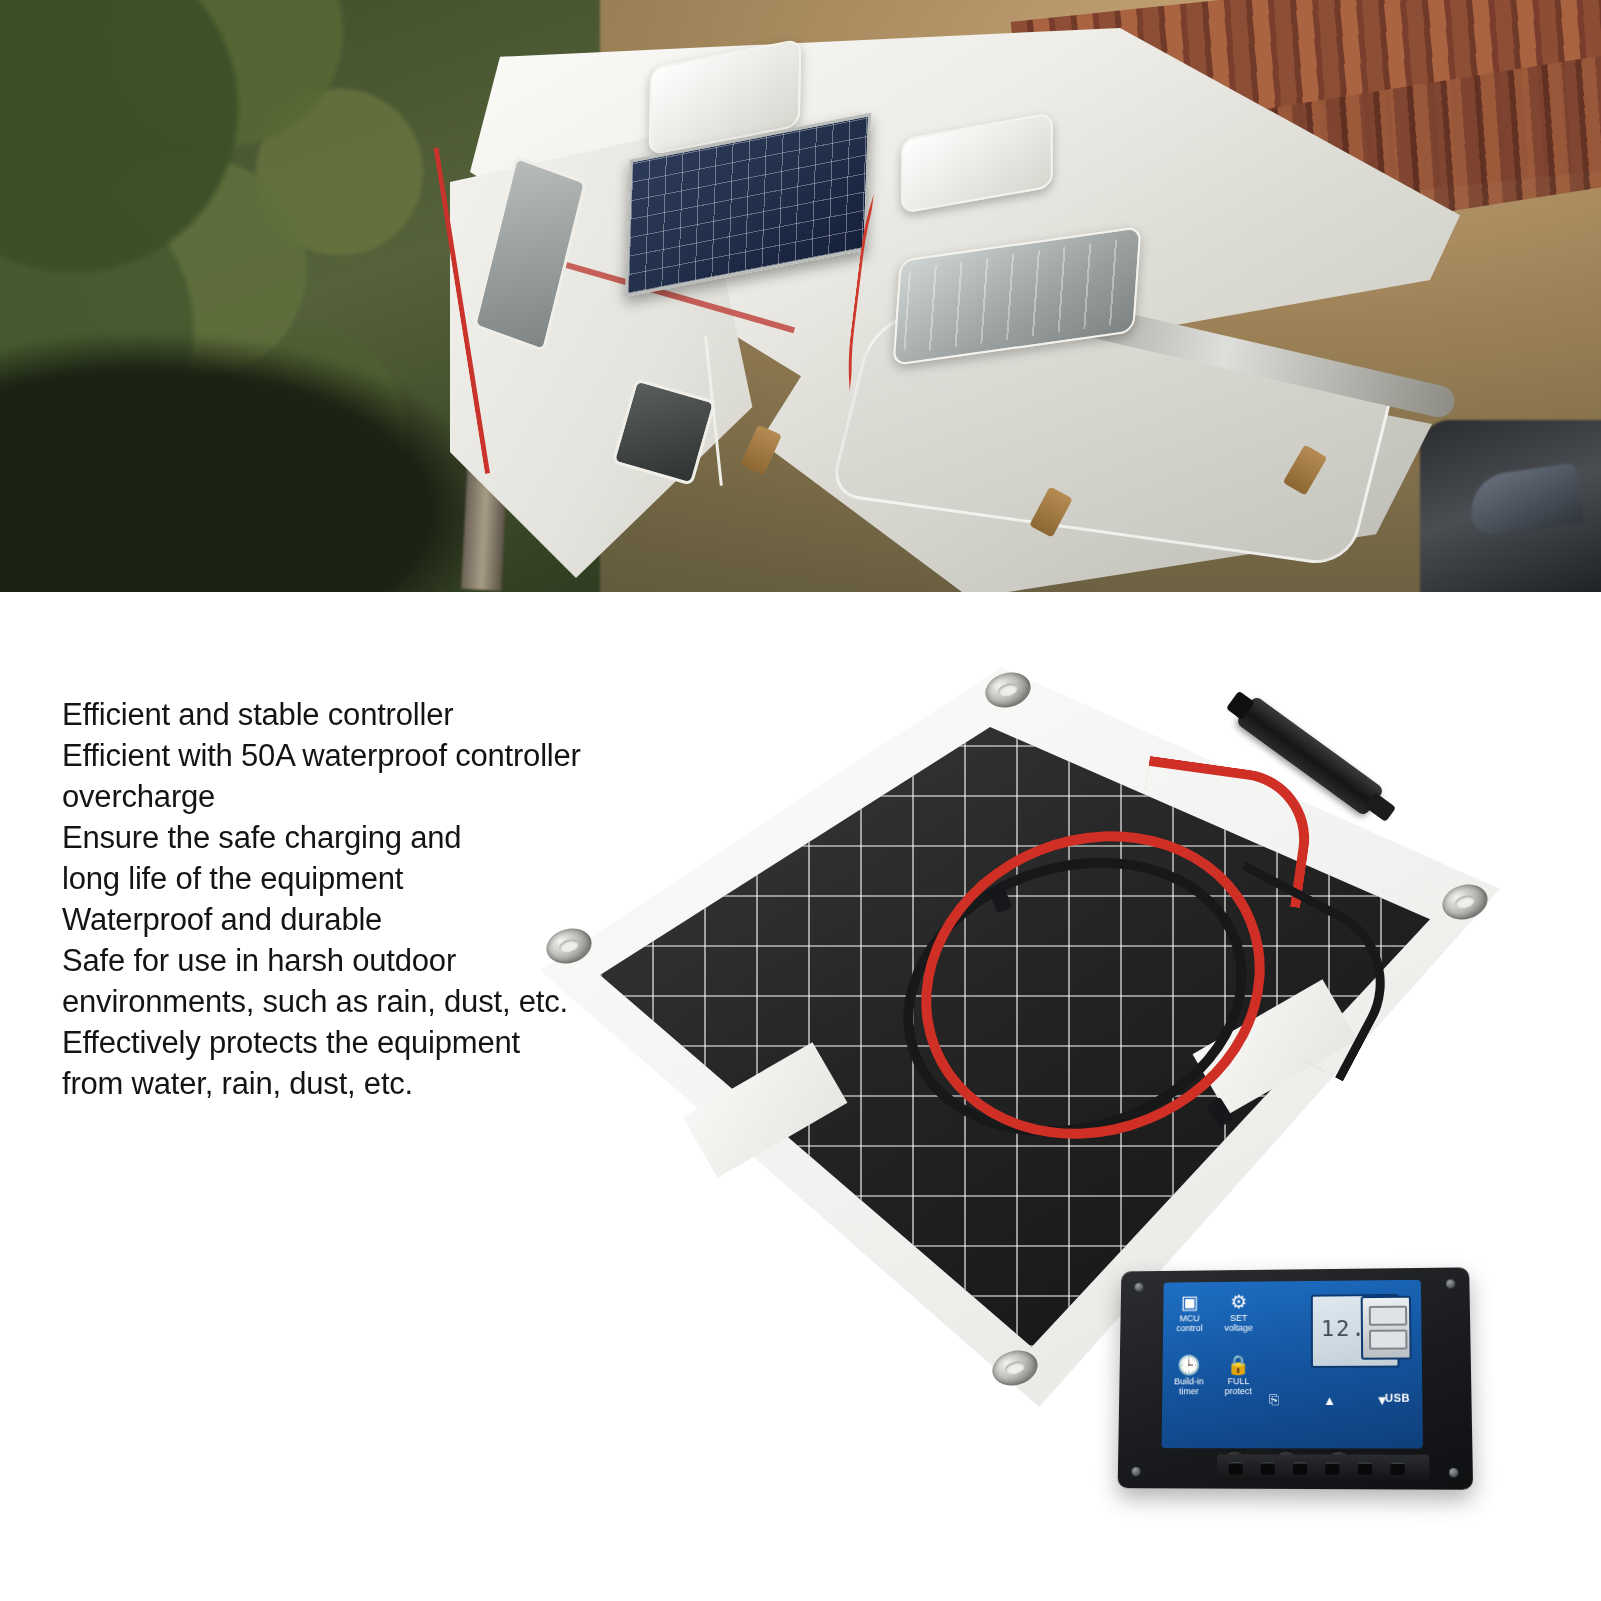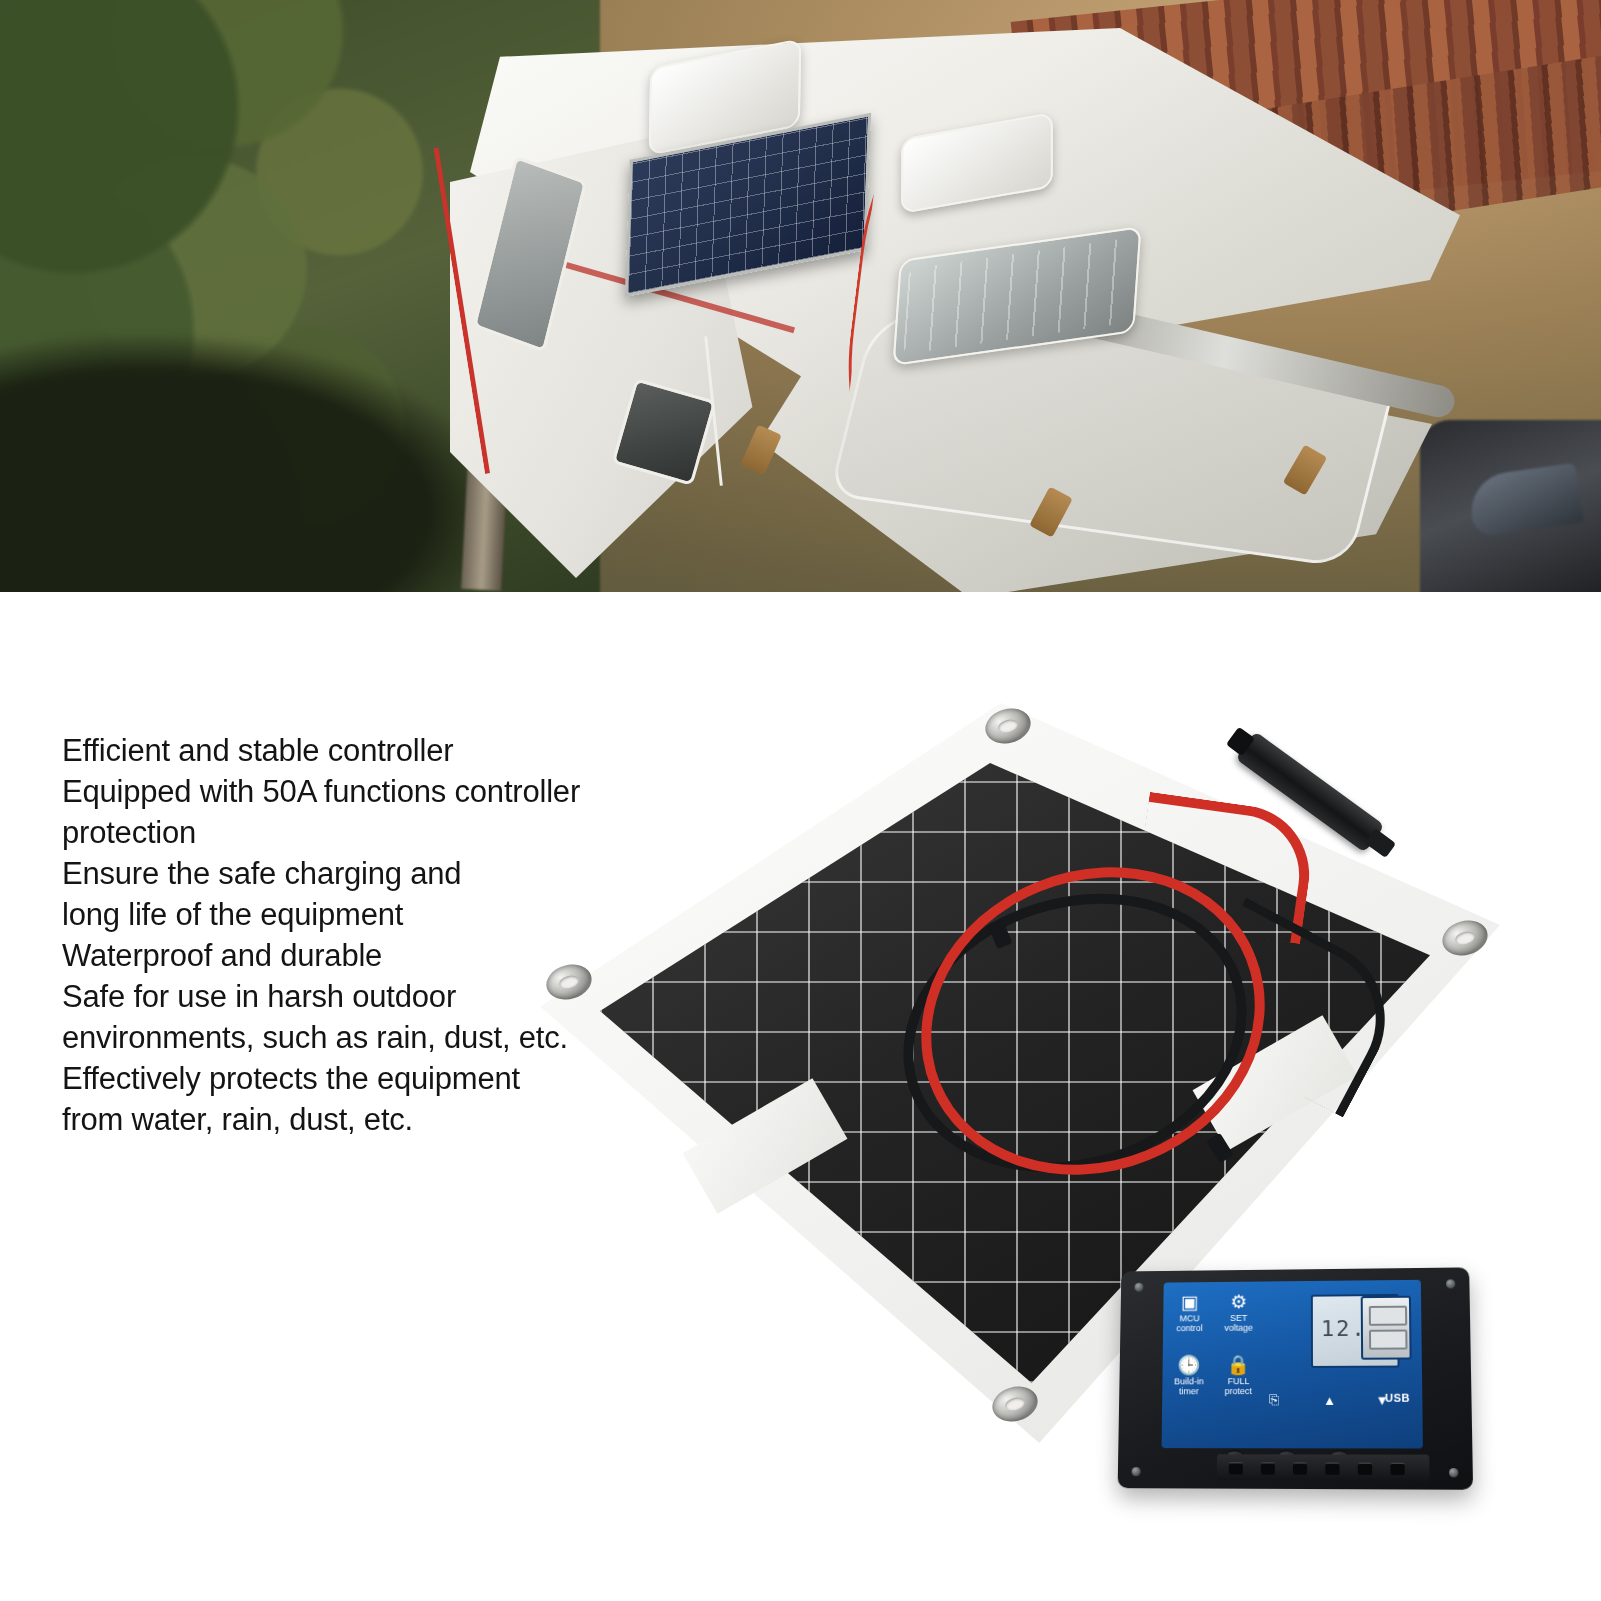--- a/index.html
+++ b/index.html
@@ -229,21 +229,20 @@
     background: #f0efe9;
     transform: rotate(-6deg);
   }
 
   
   .bottom {
     position: absolute;
     left: 0; top: 592px;
     width: 1601px; height: 921px;
     background: #ffffff;
-    margin-top: 36px;
   }
   .features {
     position: absolute;
     left: 62px; top: 102px;
     width: 700px;
   }
   .features .line {
     font-size: 31px;
     line-height: 41px;
     color: #141414;
@@ -519,22 +518,22 @@
     <div class="clip" style="left:862px; top:430px; transform:rotate(30deg);"></div>
     <div class="cable-thin"></div>
     <div class="cable-white"></div>
   </div>
 </div>
 
 <div class="bottom">
 
   <div class="features">
     <div class="line">Efficient and stable controller</div>
-    <div class="line">Equipped with 50A functions controller</div>
-    <div class="line">protection</div>
+    <div class="line">Efficient with 50A waterproof controller</div>
+    <div class="line">overcharge</div>
     <div class="line">Ensure the safe charging and</div>
     <div class="line">long life of the equipment</div>
     <div class="line">Waterproof and durable</div>
     <div class="line">Safe for use in harsh outdoor</div>
     <div class="line">environments, such as rain, dust, etc.</div>
     <div class="line">Effectively protects the equipment</div>
     <div class="line">from water, rain, dust, etc.</div>
   </div>
 
   <div class="panel-wrap">

